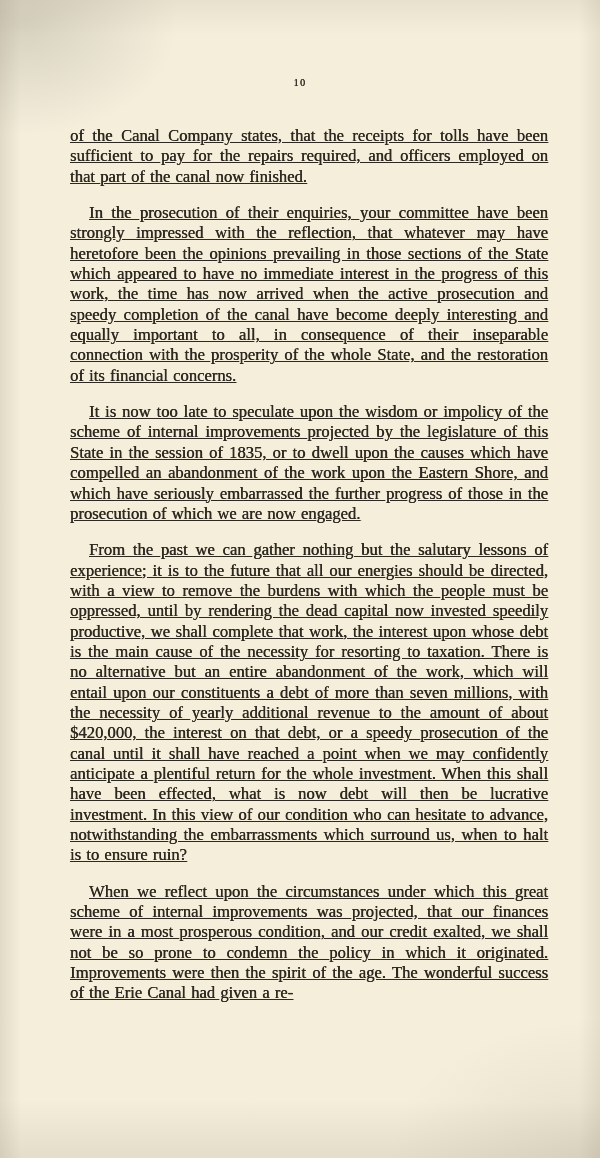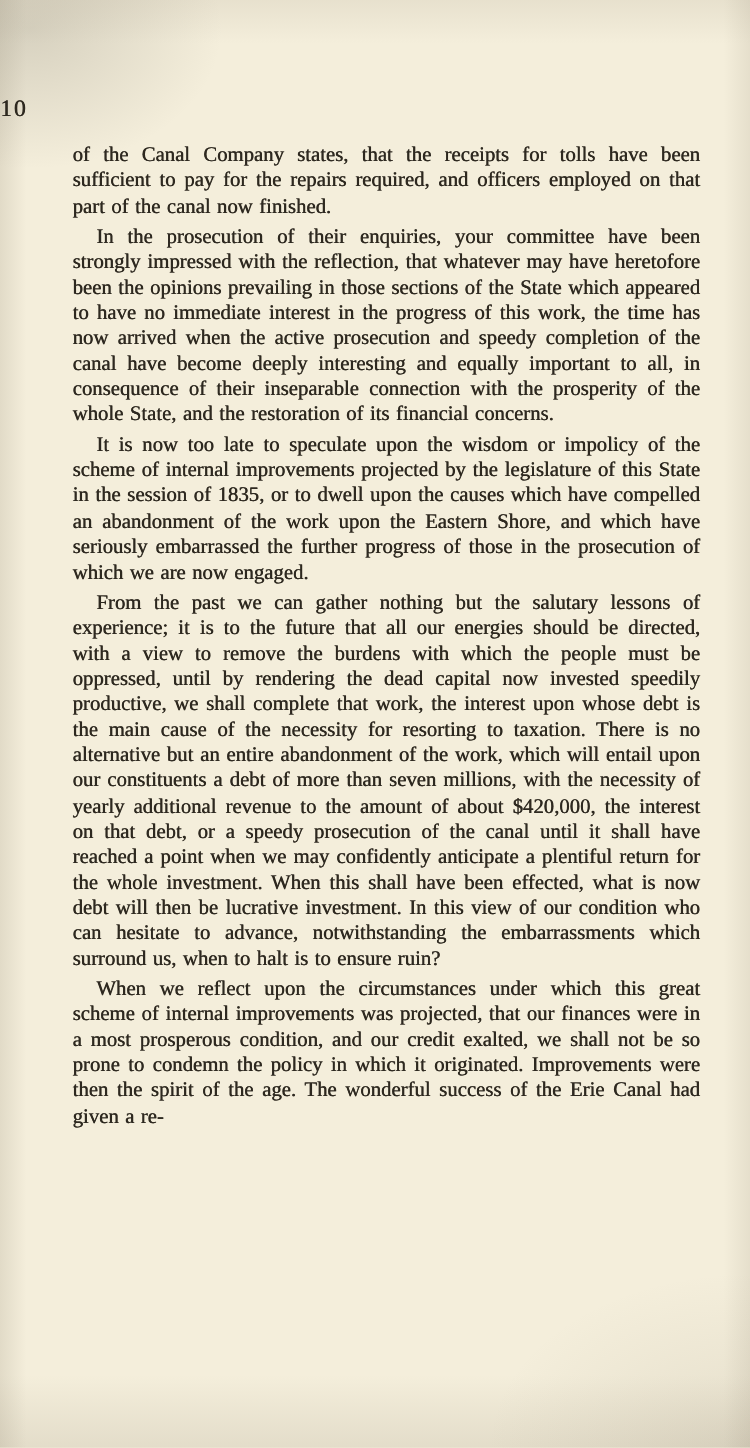--- a/index.html
+++ b/index.html
@@ -23,38 +23,40 @@
       linear-gradient(to right, rgba(140,130,110,0.18), rgba(140,130,110,0) 3.5%, rgba(140,130,110,0) 96.5%, rgba(140,130,110,0.14)),
       linear-gradient(to bottom, rgba(140,130,110,0.12), rgba(140,130,110,0) 3%, rgba(140,130,110,0) 95%, rgba(140,130,110,0.16)),
       #f4eedb;
     color: #2e2920;
   }
   .page-number {
     position: absolute;
     top: 77px;
     left: 0;
     width: 100%;
-    font-size: 19px;
+    text-align: center;
+    font-size: 10px;
     letter-spacing: 1.5px;
     text-shadow: 0.3px 0 0 currentColor;
   }
   .text-block {
     position: absolute;
     top: 110px;
     left: 54px;
     width: 510px;
     font-size: 16.6px;
     line-height: 20.35px;
     text-align: justify;
     text-shadow: 0.35px 0 0 currentColor;
     word-spacing: 1px;
   }
   .para {
-    margin: 4px;
+    margin: 16px;
     text-indent: 19px;
+    text-decoration: underline;
   }
   .para.continuation {
     text-indent: 0;
   }
 </style>
 </head>
 <body>
 
 <div class="scan-page">
   <div class="page-number">10</div>

